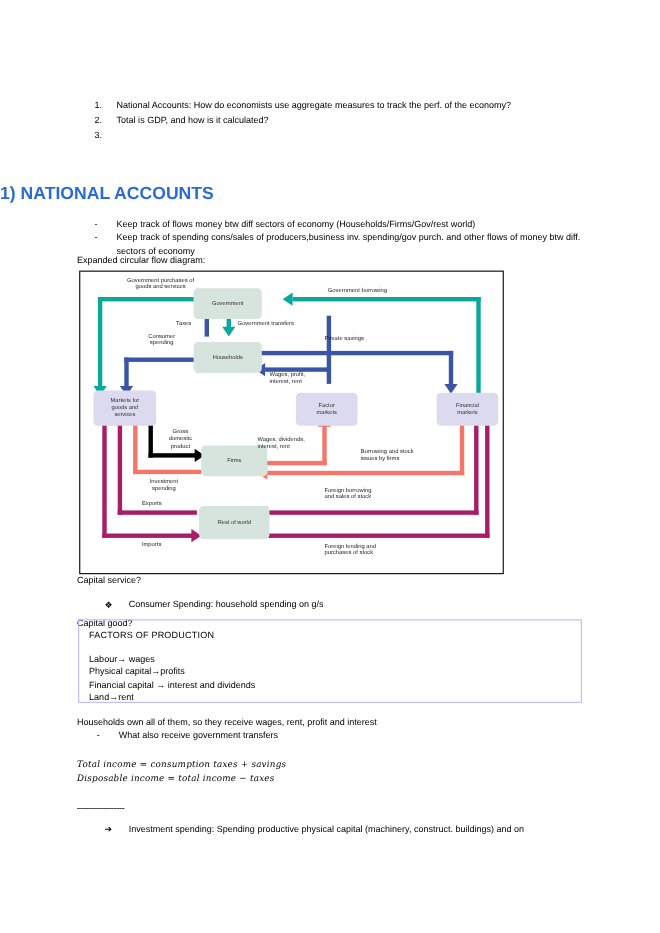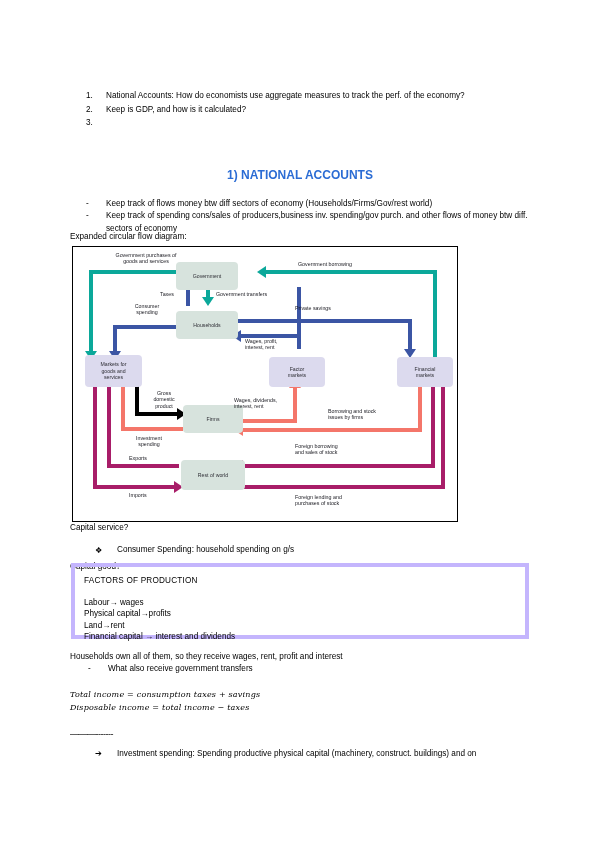--- a/index.html
+++ b/index.html
@@ -45,22 +45,22 @@
     margin-bottom: 0px;
   }
   .num-item .marker {
     position: absolute;
     left: 0; top: 0;
   }
   .section-title {
     position: absolute;
     left: 0; top: 168px;
     width: 600px;
-    text-align: center;
-    font-size: 12px;
+    text-align: left;
+    font-size: 16px;
     font-weight: bold;
     color: #2b6cd4;
   }
   .dash-list {
     position: absolute;
     left: 86px; top: 198px;
     width: 460px;
     font-size: 8.2px;
     line-height: 12.4px;
   }
@@ -127,21 +127,21 @@
   .bullet-line .marker {
     position: absolute;
     left: 0; top: 0;
   }
   .bullet-line .bt { margin-left: 22px; display: inline-block; }
 
   .fop-box {
     position: absolute;
     left: 71px; top: 563px;
     width: 458px; height: 76px;
-    border: 4px solid #c4b5fd;
+    border: 1px solid #c4b5fd;
     box-sizing: border-box;
     padding: 8px 9px 0 9px;
     font-size: 8.2px;
     line-height: 11.6px;
   }
   .fop-title { margin-bottom: 10px; letter-spacing: 0.2px; }
 
   .body-line {
     position: absolute;
     left: 70px;
@@ -179,21 +179,21 @@
 <div class="page">
 
 
   <div class="num-list">
     <div class="num-item">
       <span class="marker">1.</span>
       <span>National Accounts: How do economists use aggregate measures to track the perf. of the economy?</span>
     </div>
     <div class="num-item">
       <span class="marker">2.</span>
-      <span>Keep is GDP, and how is it calculated?</span>
+      <span>Total is GDP, and how is it calculated?</span>
     </div>
     <div class="num-item">
       <span class="marker">3.</span>
     </div>
   </div>
 
   <div class="section-title">1)  NATIONAL ACCOUNTS</div>
 
   <div class="dash-list">
     <div class="dash-item">
@@ -366,22 +366,22 @@
 
   <div class="bullet-line" style="top:545px;">
     <span class="marker">❖</span>
     <span class="bt">Consumer Spending: household spending on g/s</span>
   </div>
 
   <div class="fop-box">
     <div class="fop-title">FACTORS OF PRODUCTION</div>
     <div>Labour→  wages</div>
     <div>Physical capital→profits</div>
+    <div>Financial capital → interest and dividends</div>
     <div>Land→rent</div>
-    <div>Financial capital → interest and dividends</div>
   </div>
 
   <div class="body-line" style="top:652px;">Households own all of them, so they receive wages, rent, profit and interest</div>
 
   <div class="sub-dash" style="top:664px;">
     <span class="marker">-</span>
     <span class="st">What also receive government transfers</span>
   </div>
 
   <div class="eq" style="top:690px;">Total income =  consumption taxes  +  savings</div>

